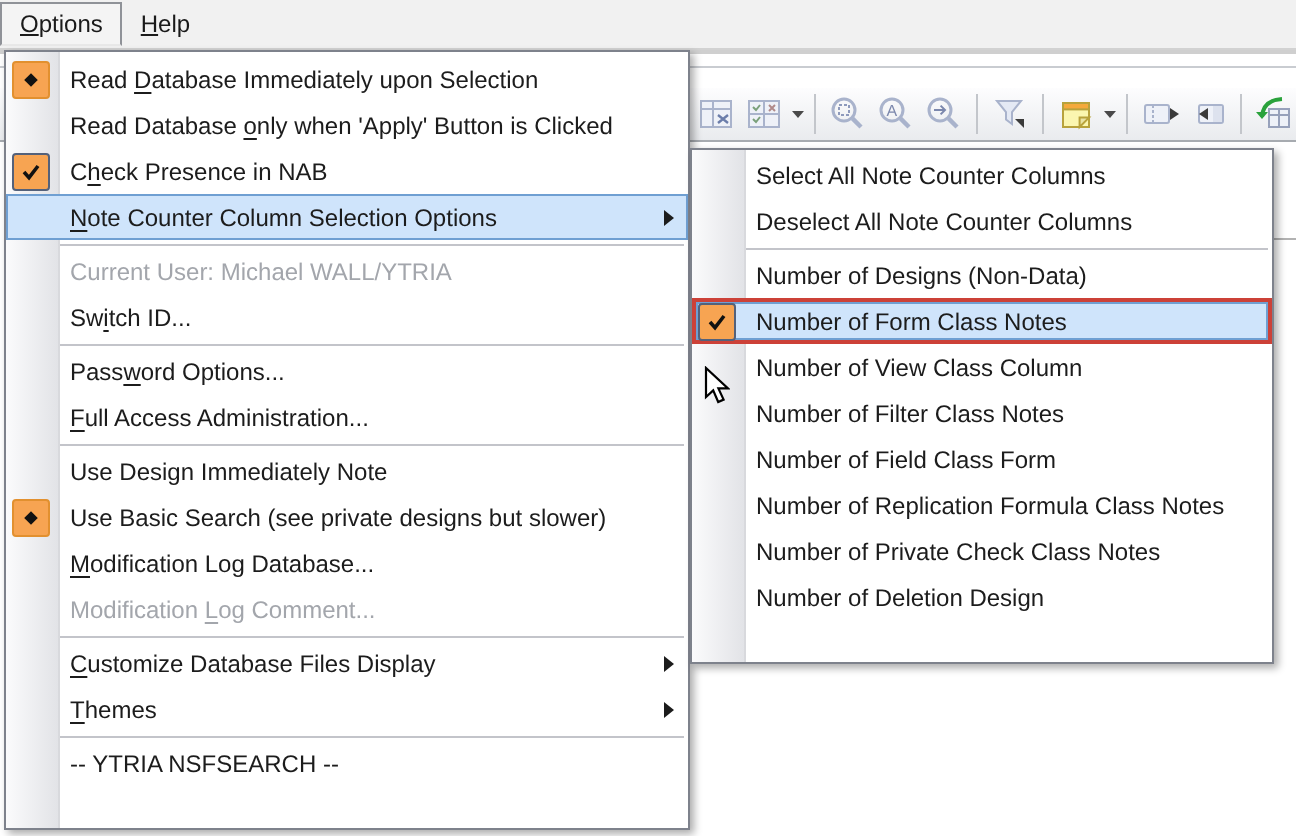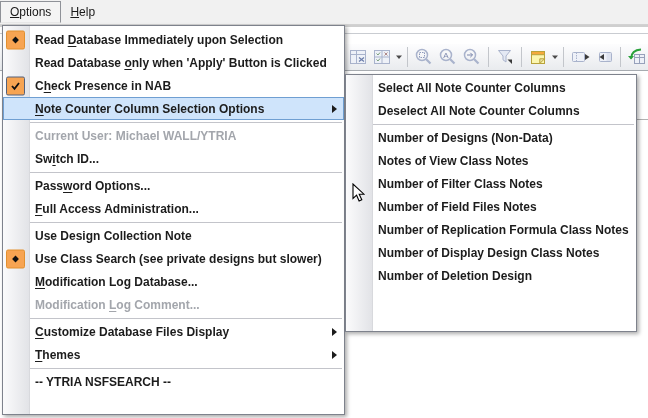--- a/index.html
+++ b/index.html
@@ -26,21 +26,21 @@
 
   
   .menu{position:absolute;background:#fff;border:1px solid var(--menu-border,#7e828c);
         box-shadow:2px 2px 4px rgba(0,0,0,.33);box-sizing:border-box;font-size:12px;color:#1c1c1c;}
   .menu .gutter{position:absolute;left:0;top:0;bottom:0;width:26px;
         background:linear-gradient(to right,#fbfbfc,#e2e3e7);border-right:1px solid #d8d9dd;}
   #main-menu{left:2px;top:25px;width:343px;height:390px;padding-top:2px;z-index:5;}
   #submenu{left:345px;top:74px;width:292px;height:258px;padding-top:1px;z-index:6;}
 
   .menu-item{position:relative;height:23px;display:flex;align-items:center;
-             padding:0 4px 0 32px;box-sizing:border-box;white-space:nowrap;font-weight:bold;}
+             padding:0 4px 0 32px;box-sizing:border-box;white-space:nowrap;}
   .menu-item .lbl{position:relative;z-index:2;}
   .menu-item u{text-decoration:underline;text-underline-offset:2px;}
   .menu-item.disabled{color:var(--disabled,#a3a6ac);align-items:center;}
   .menu-item.hl{background:var(--hl-fill,#cfe4fb);box-shadow:inset 0 0 0 1px var(--hl-border,#6f9fd2);}
   .menu-item.red{background:var(--hl-fill,#cfe4fb);
                  box-shadow:inset 0 0 0 2px var(--red,#cc4138),inset 0 0 0 3px var(--hl-border,#6f9fd2);}
   .menu-sep{height:4px;display:flex;align-items:center;}
   .menu-sep .line{height:1px;background:#c3c4ca;flex:1;margin:0 2px;}
 
   .iconbox{position:absolute;left:3px;top:50%;transform:translateY(-50%);width:19px;height:19px;
@@ -199,29 +199,29 @@
       <div class="menu-item">
         <span class="lbl">Pass<u>w</u>ord Options...</span>
       </div>
       <div class="menu-item">
         <span class="lbl"><u>F</u>ull Access Administration...</span>
       </div>
       <div class="menu-sep">
         <div class="line"></div>
       </div>
       <div class="menu-item">
-        <span class="lbl">Use Design Collection Note</span>
+        <span class="lbl">Use Design Immediately Note</span>
       </div>
       <div class="menu-item">
         <span class="iconbox diamond">
           <svg width="9" height="9" viewBox="0 0 9 9">
             <rect x="2.1" y="2.1" width="4.8" height="4.8" transform="rotate(45 4.5 4.5)" fill="#111"></rect>
           </svg>
         </span>
-        <span class="lbl">Use Class Search (see private designs but slower)</span>
+        <span class="lbl">Use Basic Search (see private designs but slower)</span>
       </div>
       <div class="menu-item">
         <span class="lbl"><u>M</u>odification Log Database...</span>
       </div>
       <div class="menu-item disabled">
         <span class="lbl">Modification <u>L</u>og Comment...</span>
       </div>
       <div class="menu-sep">
         <div class="line"></div>
       </div>
@@ -248,34 +248,42 @@
       </div>
       <div class="menu-item">
         <span class="lbl">Deselect All Note Counter Columns</span>
       </div>
       <div class="menu-sep">
         <div class="line"></div>
       </div>
       <div class="menu-item">
         <span class="lbl">Number of Designs (Non-Data)</span>
       </div>
-      <div class="menu-item">
-        <span class="lbl">Notes of View Class Notes</span>
+      <div class="menu-item red">
+        <span class="iconbox check">
+          <svg width="11" height="11" viewBox="0 0 11 11">
+            <path d="M2 5.5 l2.5 2.8 L9 2.5" fill="none" stroke="#111" stroke-width="1.8"></path>
+          </svg>
+        </span>
+        <span class="lbl">Number of Form Class Notes</span>
+      </div>
+      <div class="menu-item">
+        <span class="lbl">Number of View Class Column</span>
       </div>
       <div class="menu-item">
         <span class="lbl">Number of Filter Class Notes</span>
       </div>
       <div class="menu-item">
-        <span class="lbl">Number of Field Files Notes</span>
+        <span class="lbl">Number of Field Class Form</span>
       </div>
       <div class="menu-item">
         <span class="lbl">Number of Replication Formula Class Notes</span>
       </div>
       <div class="menu-item">
-        <span class="lbl">Number of Display Design Class Notes</span>
+        <span class="lbl">Number of Private Check Class Notes</span>
       </div>
       <div class="menu-item">
         <span class="lbl">Number of Deletion Design</span>
       </div>
     </div>
 
   <svg id="cursor" width="14" height="20" viewBox="0 0 14 20">
     <path d="M2 1 L2 15.5 L5.6 12.2 L8.1 18 L10.8 16.8 L8.2 11.2 L13 11.2 Z" fill="#fff" stroke="#000" stroke-width="1.1"></path>
   </svg>
 </div>

